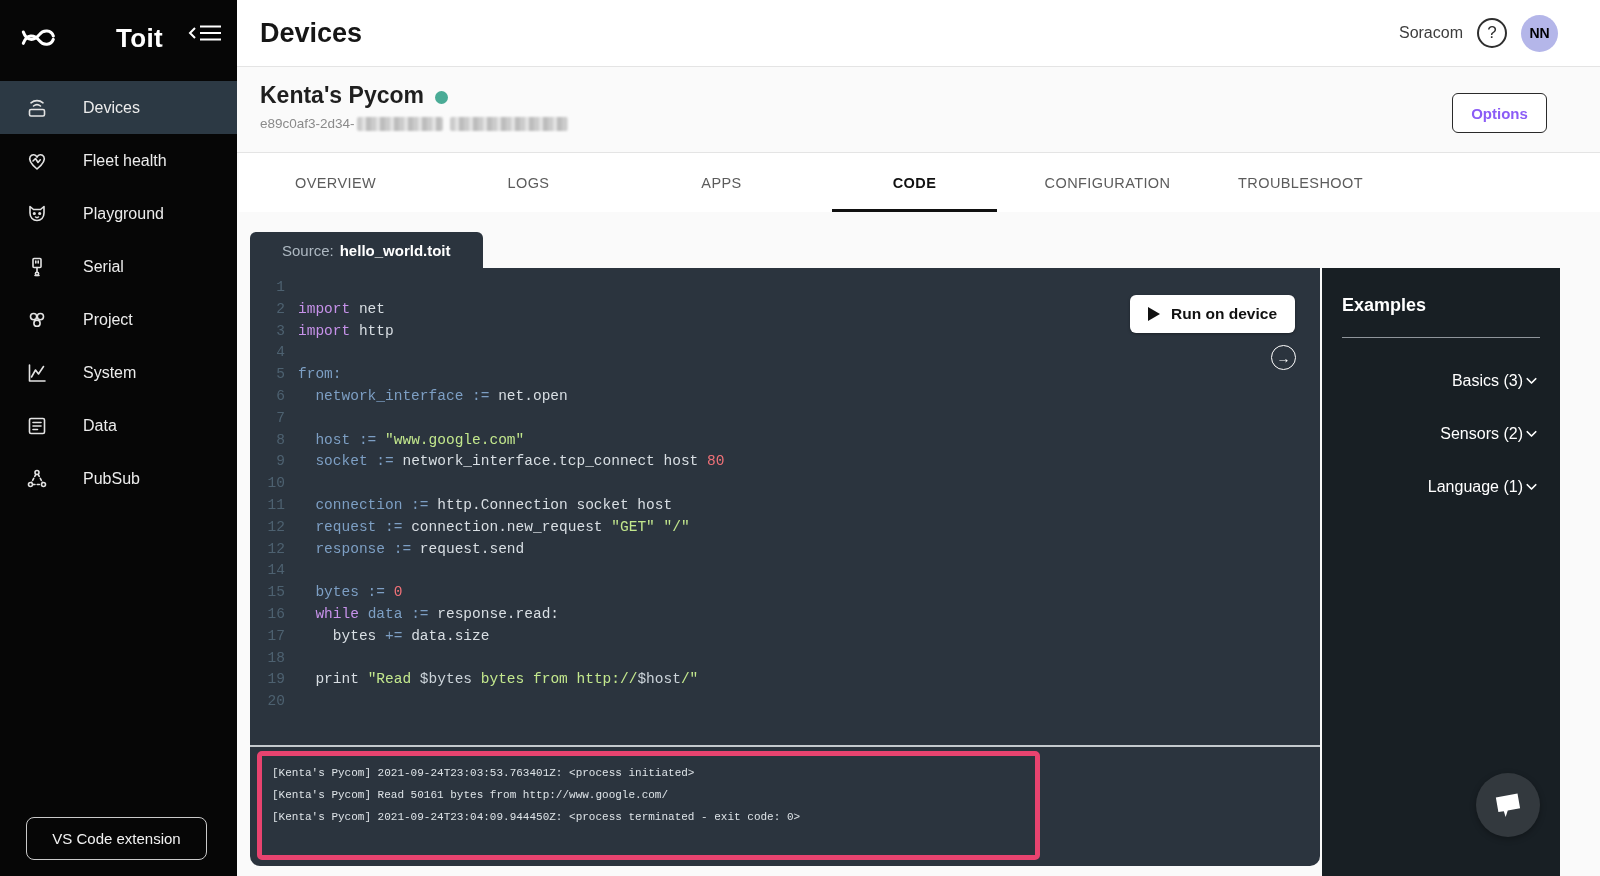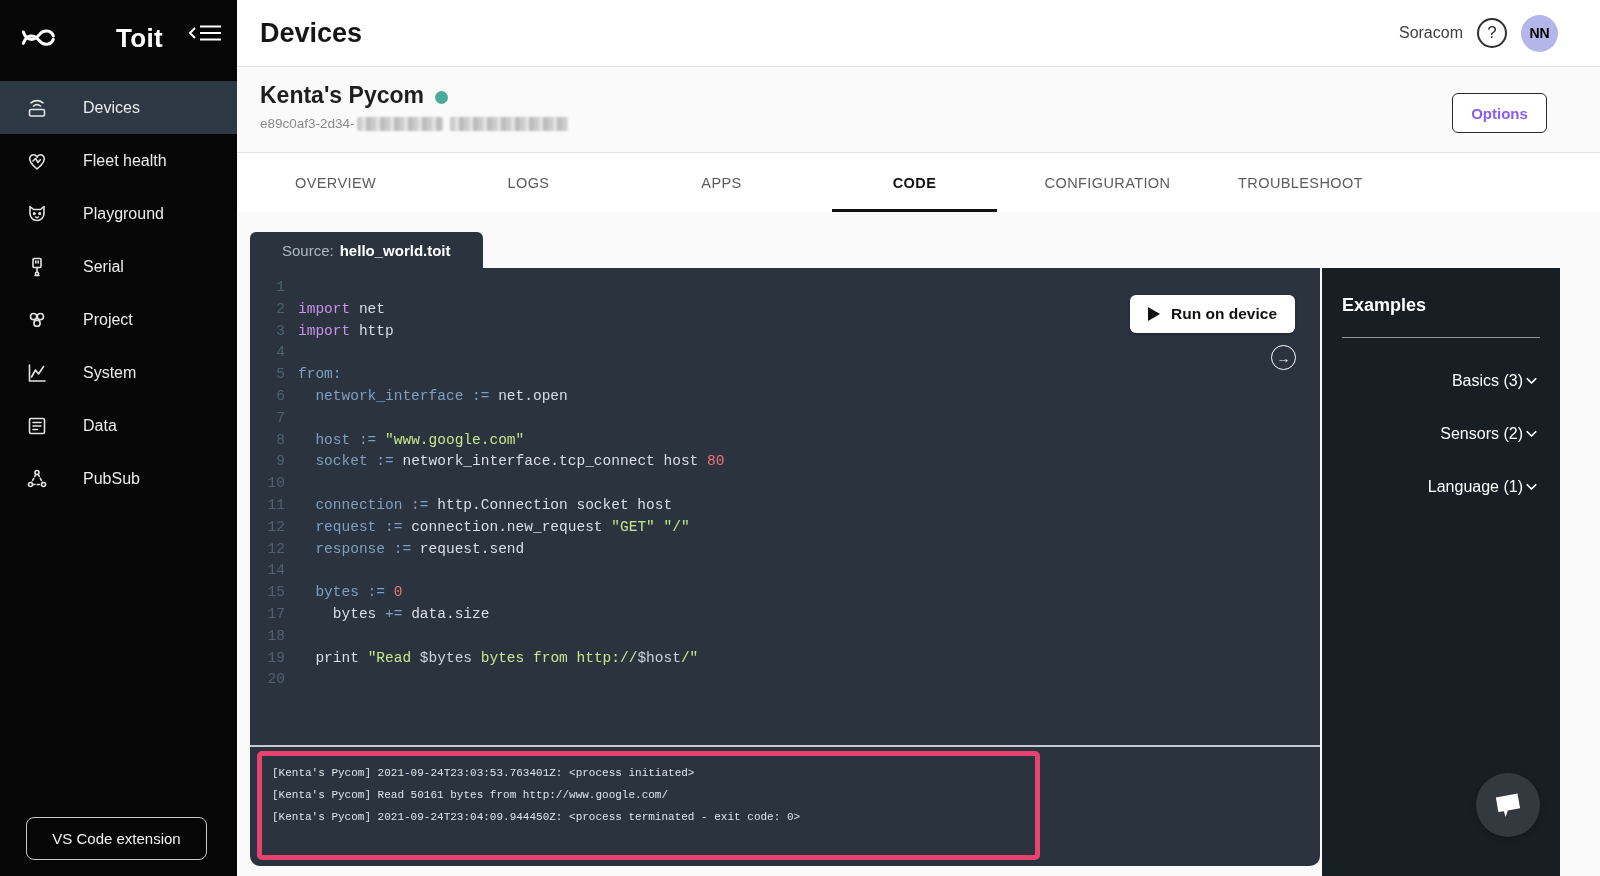--- a/index.html
+++ b/index.html
@@ -261,20 +261,21 @@
           <div class="code-line"><span class="ln">6</span><span><span class="tk-p">  </span><span class="tk-v">network_interface</span><span class="tk-v"> := </span><span class="tk-p">net.open</span></span></div>
           <div class="code-line"><span class="ln">7</span><span></span></div>
           <div class="code-line"><span class="ln">8</span><span><span class="tk-p">  </span><span class="tk-v">host</span><span class="tk-v"> := </span><span class="tk-s">"www.google.com"</span></span></div>
           <div class="code-line"><span class="ln">9</span><span><span class="tk-p">  </span><span class="tk-v">socket</span><span class="tk-v"> := </span><span class="tk-p">network_interface.tcp_connect host </span><span class="tk-n2">80</span></span></div>
           <div class="code-line"><span class="ln">10</span><span></span></div>
           <div class="code-line"><span class="ln">11</span><span><span class="tk-p">  </span><span class="tk-v">connection</span><span class="tk-v"> := </span><span class="tk-p">http.Connection socket host</span></span></div>
           <div class="code-line"><span class="ln">12</span><span><span class="tk-p">  </span><span class="tk-v">request</span><span class="tk-v"> := </span><span class="tk-p">connection.new_request </span><span class="tk-s">"GET"</span><span class="tk-p"> </span><span class="tk-s">"/"</span></span></div>
           <div class="code-line"><span class="ln">12</span><span><span class="tk-p">  </span><span class="tk-v">response</span><span class="tk-v"> := </span><span class="tk-p">request.send</span></span></div>
           <div class="code-line"><span class="ln">14</span><span></span></div>
           <div class="code-line"><span class="ln">15</span><span><span class="tk-p">  </span><span class="tk-v">bytes</span><span class="tk-v"> := </span><span class="tk-n2">0</span></span></div>
+          <div class="code-line"><span class="ln">16</span><span><span class="tk-p">  </span><span class="tk-k">while</span><span class="tk-p"> </span><span class="tk-v">data</span><span class="tk-v"> := </span><span class="tk-p">response.read:</span></span></div>
           <div class="code-line"><span class="ln">17</span><span><span class="tk-p">    bytes </span><span class="tk-v">+= </span><span class="tk-p">data.size</span></span></div>
           <div class="code-line"><span class="ln">18</span><span></span></div>
           <div class="code-line"><span class="ln">19</span><span><span class="tk-p">  print </span><span class="tk-s">"Read </span><span class="tk-i">$bytes</span><span class="tk-s"> bytes from http://</span><span class="tk-i">$host</span><span class="tk-s">/"</span></span></div>
           <div class="code-line"><span class="ln">20</span><span></span></div>
         </div>
       <button class="run-btn">
         <span class="play-icon"></span>
         <span>Run on device</span>
       </button>
       <div class="deploy-circle">→</div>

